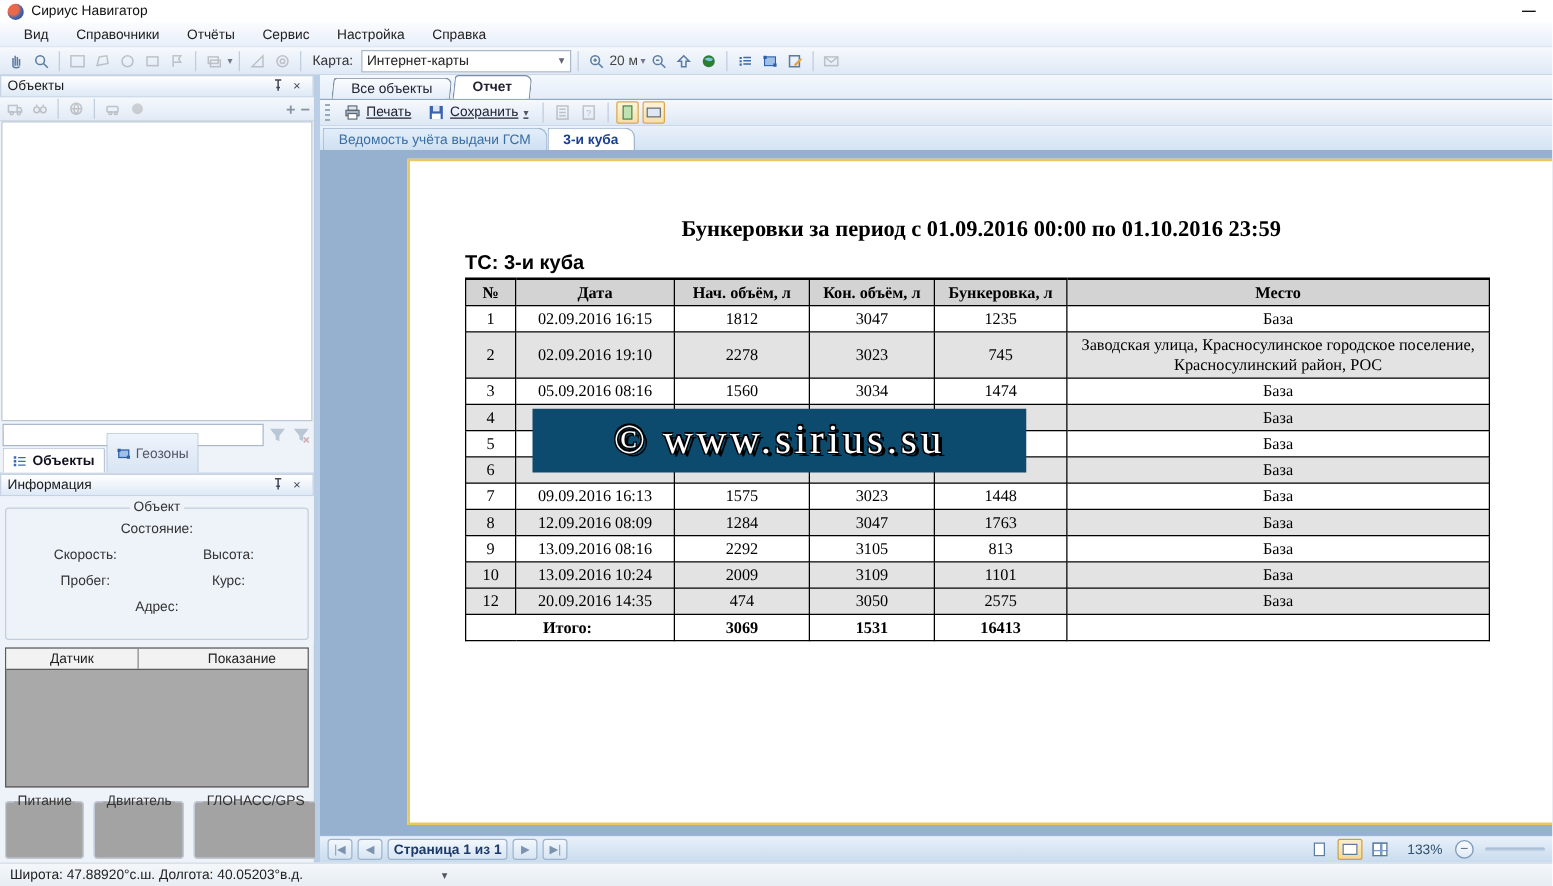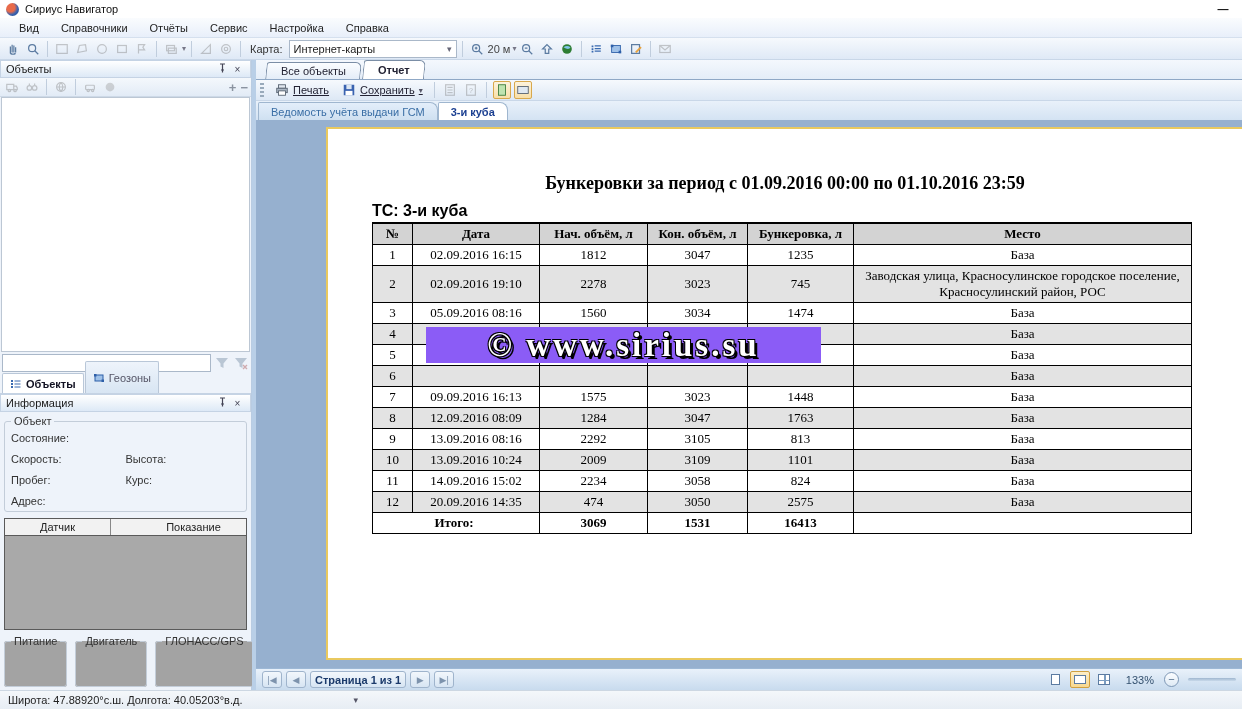--- a/index.html
+++ b/index.html
@@ -46,21 +46,21 @@
   .obj-list { flex:1; background:#fff; border:1px solid #bcc7d4; margin:0 1px; min-height:0; }
   .search-row { height:22px; display:flex; align-items:center; padding:2px 2px; gap:3px; }
   .search-input { flex:1; height:18px; border:1px solid #aab8c9; background:#fff; padding:0 4px; font-family:inherit; font-size:11px; }
   .funnel { width:16px; height:16px; opacity:.45; }
   .lp-tabs { height:20px; display:flex; align-items:flex-end; padding-left:2px; gap:1px; border-bottom:1px solid #c5d3e4; }
   .lp-tab { height:32px; display:flex; align-items:center; gap:4px; padding:0 7px; border:1px solid #b9c7d8; border-bottom:none; background:linear-gradient(#eef4fb,#d8e5f3); color:#556; border-radius:2px 2px 0 0; }
   .lp-tab.active { background:#fff; color:#112; height:20px; font-weight:bold; }
   .tab-ic { width:12px; height:12px; }
 
   .info-body { background:#eef3fa; padding:3px 4px 2px 4px; }
-  fieldset { border:1px solid #c3cdd9; border-radius:3px; color:#333; padding:3px 6px 4px 6px; }
+  fieldset { border:1px solid #c3cdd9; border-radius:3px; color:#333; padding:3px 6px 19px 6px;text-align:center; }
   legend { padding:0 3px; color:#333; font-size:11px; }
   .fld-grid { display:grid; grid-template-columns:1fr 1fr; row-gap:9px; padding-top:2px; }
   .fld-grid .full { grid-column:1 / span 2; }
 
   .sensor-wrap { margin:4px 4px 0 4px; border:1px solid #5a5a5a; background:#a9a9a9; height:112px; display:flex; flex-direction:column; }
   .sensor-head { display:flex; background:#f2f2f2; border-bottom:1px solid #5a5a5a; }
   .sensor-head .sh { flex:1; text-align:center; padding:2px 0; color:#222; }
   .sensor-head .sh + .sh { border-left:1px solid #888;padding-left:30px; }
   .sensor-body { flex:1; }
 
@@ -90,22 +90,22 @@
   .page { position:absolute; left:70px; top:7px; right:0; bottom:8px; background:#fff; border:2px solid #e9c95f; border-right:none; font-family:"Liberation Serif","DejaVu Serif",serif; }
   .rep-title { text-align:center; margin-top:44px; font-size:18px; font-weight:bold; color:#000; }
   .rep-sub { margin:8px 0 2px 44px; font-family:"Liberation Sans","DejaVu Sans",sans-serif; font-weight:bold; font-size:16px; color:#000; }
   .rep-table { border-collapse:collapse; margin-left:44px; margin-top:2px; table-layout:fixed; width:819px; font-size:13px; color:#000; }
   .rep-table th, .rep-table td { border:1px solid #000; padding:2px 4px; text-align:center; }
   .rep-table thead th { background:#d3d3d3; font-weight:bold; border-top:2px solid #000; }
   .rep-table tr.even td { background:#e3e3e3; }
   .rep-table .c0{width:40px} .c1{width:127px} .c2{width:108px} .c3{width:100px} .c4{width:106px} .c5{width:338px}
   .rep-table tfoot td { font-weight:bold; }
   .rep-table tfoot .tot-label { text-align:center; padding-right:8px;margin-top:24px; }
-  .watermark { position:absolute; left:98px; top:198px; width:395px; height:36px; background:#8b5cf6; display:flex; align-items:center; justify-content:center;
-    font-family:"Liberation Serif","DejaVu Serif",serif; font-weight:bold; font-size:33px; letter-spacing:3px; color:#fff;
+  .watermark { position:absolute; left:98px; top:198px; width:395px; height:51px; background:#0c4a6e; display:flex; align-items:center; justify-content:center;
+    font-family:"Liberation Serif","DejaVu Serif",serif; font-weight:normal; font-size:33px; letter-spacing:3px; color:#fff;
     text-shadow:-1px -1px 0 #000, 1px -1px 0 #000, -1px 1px 0 #000, 1px 1px 0 #000, 3px 3px 0 #000; white-space:nowrap; }
 
   
   .pagerbar { height:22px; background:linear-gradient(#e9f1fa,#c8dbee); border-top:1px solid #9db8d6; display:flex; align-items:center; padding:0 6px; gap:4px; flex:0 0 auto; }
   .pg-btn { min-width:20px; height:17px; display:flex; align-items:center; justify-content:center; border:1px solid #9fb4cc; border-radius:3px; background:linear-gradient(#f2f7fc,#d7e5f3); color:#7d93ad; font-size:9px; padding:0 4px; }
   .pg-page { color:#1b3a6b; font-size:11px; font-weight:bold; }
   .pg-sp { flex:1; }
   .view-btn { width:20px; height:17px; display:flex; align-items:center; justify-content:center; border:1px solid transparent; border-radius:2px; }
   .view-btn.on { background:linear-gradient(#fdeec9,#f7d88f); border-color:#d0a040; }
   .mini-page { width:9px; height:11px; background:#fff; border:1px solid #5b7ba1; }
@@ -555,28 +555,20 @@
                   <td>База</td>
                 </tr>
                 <tr class="even">
                   <td>10</td>
                   <td>13.09.2016 10:24</td>
                   <td>2009</td>
                   <td>3109</td>
                   <td>1101</td>
                   <td>База</td>
                 </tr>
-                <tr class="odd">
-                  <td>11</td>
-                  <td>14.09.2016 15:02</td>
-                  <td>2234</td>
-                  <td>3058</td>
-                  <td>824</td>
-                  <td>База</td>
-                </tr>
                 <tr class="even">
                   <td>12</td>
                   <td>20.09.2016 14:35</td>
                   <td>474</td>
                   <td>3050</td>
                   <td>2575</td>
                   <td>База</td>
                 </tr>
               </tbody>
             <tfoot>

